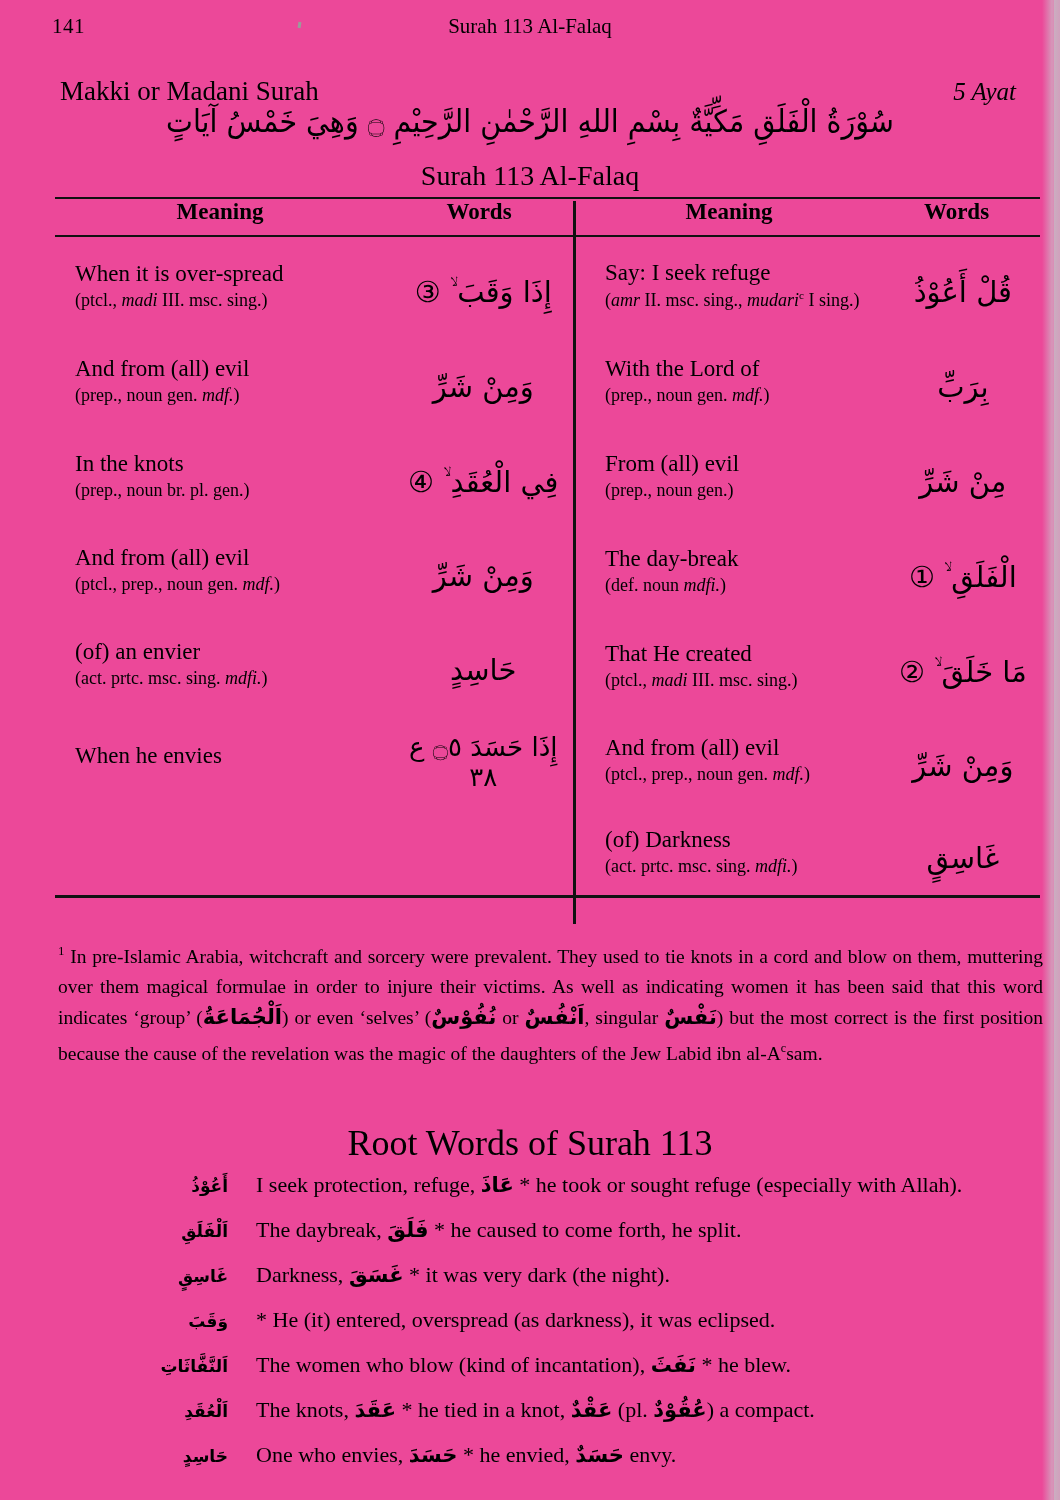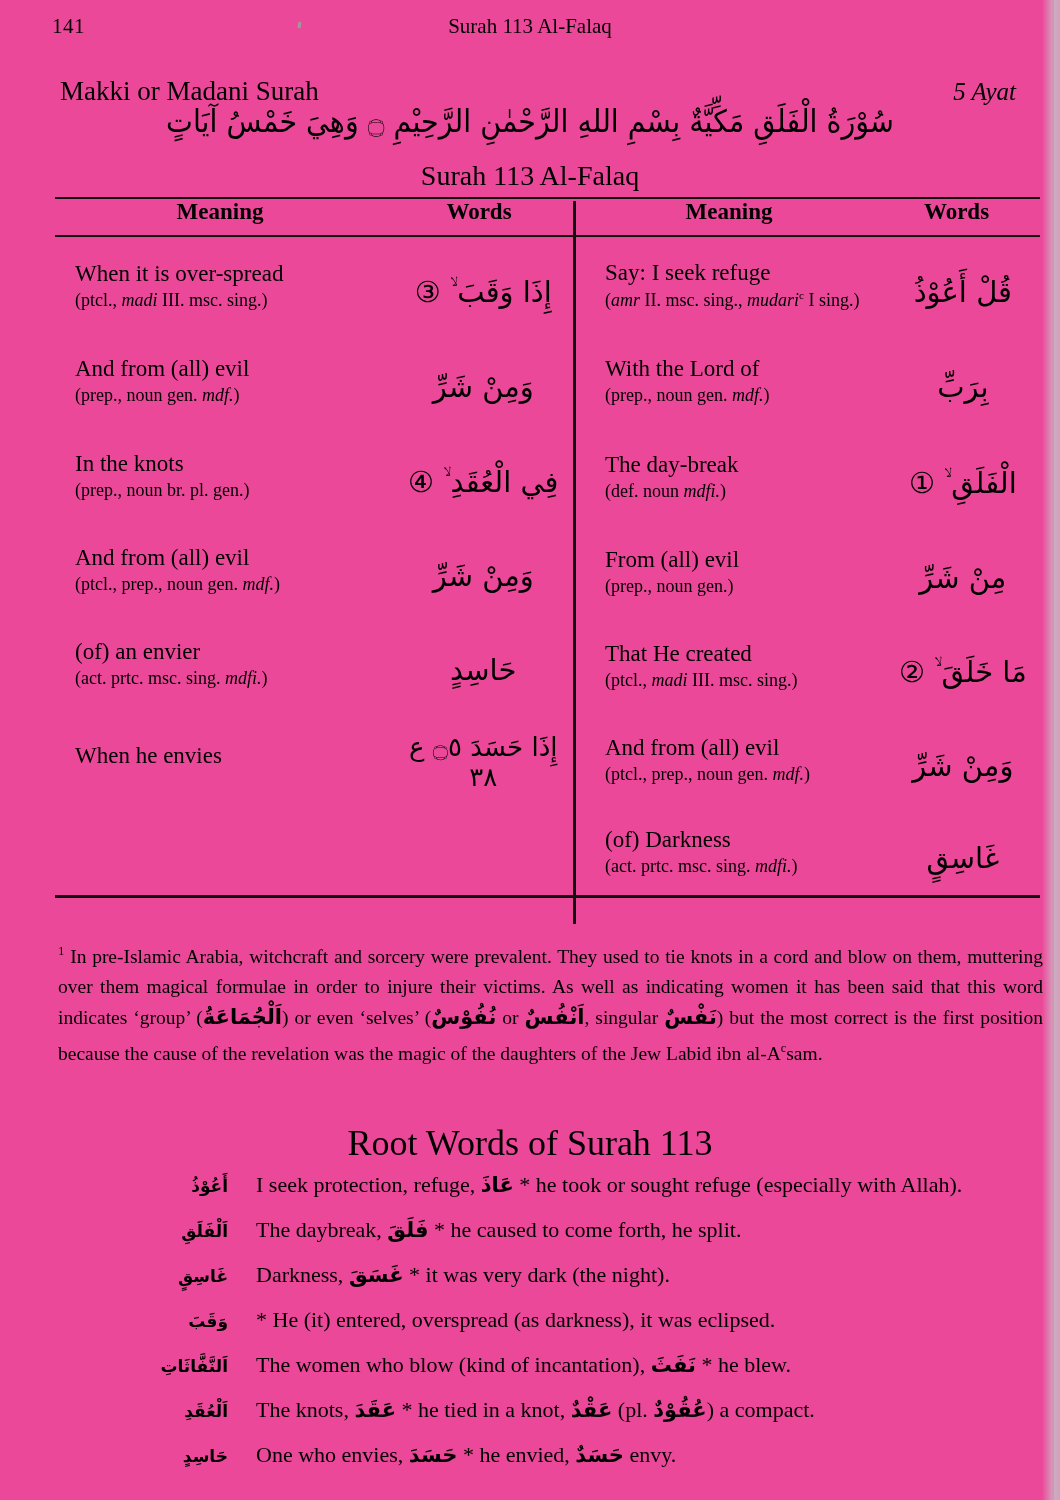--- a/index.html
+++ b/index.html
@@ -343,34 +343,34 @@
           </div>
 
           <div class="row" style="height:96px">
             <div class="cell-mean">
               <div class="meaning">With the Lord of</div>
               <div class="gram">(prep., noun gen. <i>mdf.</i>)</div>
             </div>
             <div class="cell-word">بِرَبِّ</div>
           </div>
 
+          <div class="row" style="height:94px">
+            <div class="cell-mean">
+              <div class="meaning">From (all) evil</div>
+              <div class="gram">(prep., noun gen.)</div>
+            </div>
+            <div class="cell-word">مِنْ شَرِّ</div>
+          </div>
+
           <div class="row" style="height:96px">
             <div class="cell-mean">
               <div class="meaning">The day-break</div>
               <div class="gram">(def. noun <i>mdfi.</i>)</div>
             </div>
             <div class="cell-word">الْفَلَقِ ۙ ①</div>
-          </div>
-
-          <div class="row" style="height:94px">
-            <div class="cell-mean">
-              <div class="meaning">From (all) evil</div>
-              <div class="gram">(prep., noun gen.)</div>
-            </div>
-            <div class="cell-word">مِنْ شَرِّ</div>
           </div>
 
           <div class="row" style="height:94px">
             <div class="cell-mean">
               <div class="meaning">That He created</div>
               <div class="gram">(ptcl., <i>madi</i> III. msc. sing.)</div>
             </div>
             <div class="cell-word">مَا خَلَقَ ۙ ②</div>
           </div>
 

